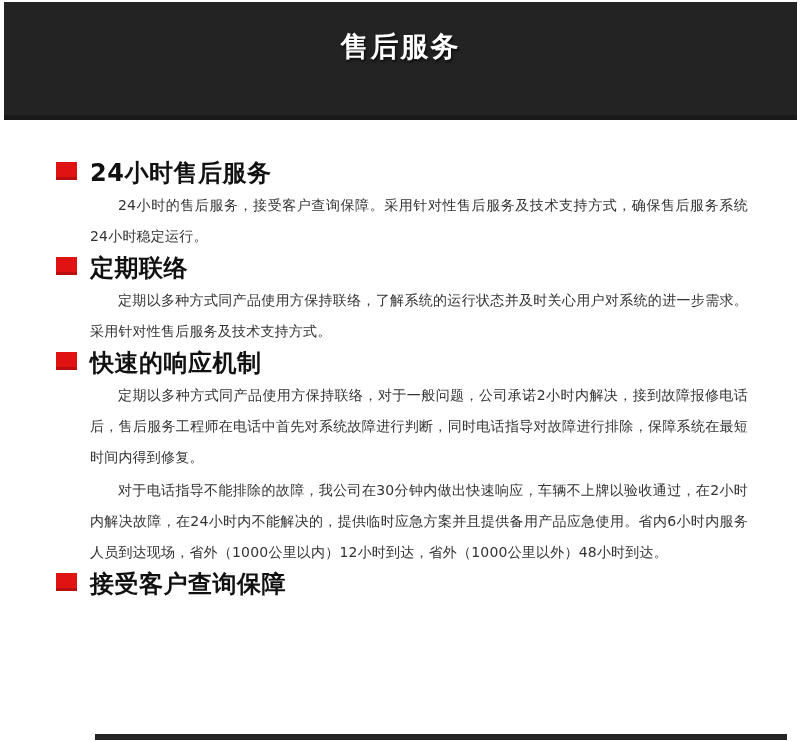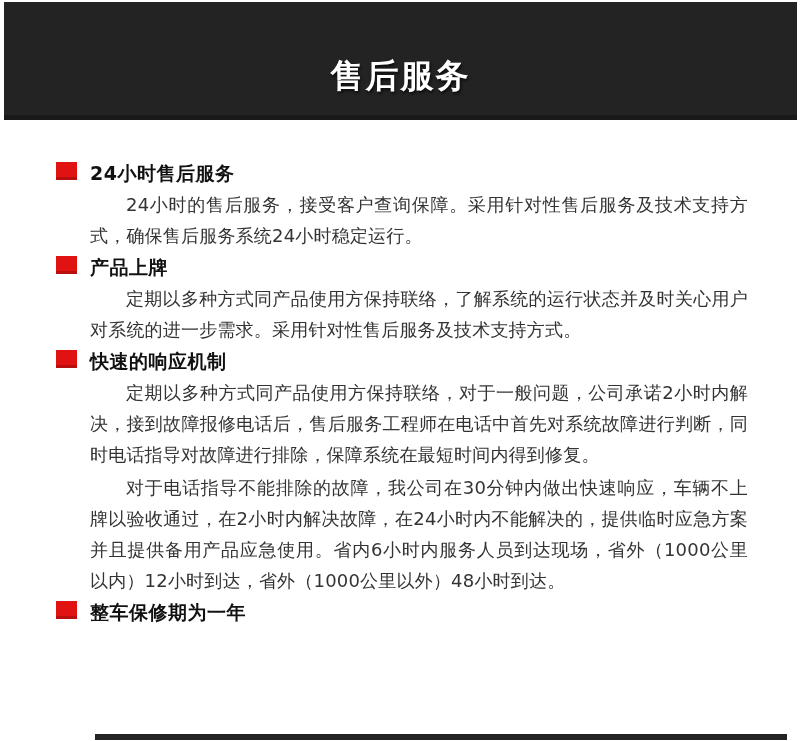--- a/index.html
+++ b/index.html
@@ -22,23 +22,23 @@
     left: 4px;
     right: 3px;
     height: 118px;
     background: #232323;
     border-bottom: 5px solid #191919;
     display: flex;
     justify-content: center;
     align-items: flex-start;
   }
   .banner-title {
-    margin-top: 52px;
+    margin-top: 26px;
     color: #ffffff;
-    font-size: 33px;
+    font-size: 28px;
     font-weight: bold;
     letter-spacing: 2px;
     text-shadow: 1px 2px 3px rgba(0,0,0,0.75);
     white-space: nowrap;
   }
   
   .content {
     position: absolute;
     top: 120px;
     left: 90px;
@@ -53,28 +53,28 @@
   .bullet {
     position: absolute;
     left: -34px;
     top: 1px;
     width: 21px;
     height: 18px;
     background: #e11212;
     border-bottom: 3px solid #b80e0e;
   }
   .section-heading {
-    font-size: 19px;
+    font-size: 24px;
     font-weight: bold;
     color: #111111;
     letter-spacing: 0.5px;
   }
   .para {
     margin-top: 2px;
-    font-size: 18px;
+    font-size: 14px;
     line-height: 31px;
     color: #333333;
     text-align: justify;
     text-indent: 2em;
     letter-spacing: 0.2px;
   }
   
   .bottom-bar {
     position: absolute;
     left: 95px;
@@ -99,38 +99,38 @@
       <div class="section-head">
         <span class="bullet"></span>
         <span class="section-heading">24小时售后服务</span>
       </div>
       <p class="para">24小时的售后服务，接受客户查询保障。采用针对性售后服务及技术支持方式，确保售后服务系统24小时稳定运行。</p>
     </div>
 
     <div class="section">
       <div class="section-head">
         <span class="bullet"></span>
-        <span class="section-heading">产品上牌</span>
+        <span class="section-heading">定期联络</span>
       </div>
       <p class="para">定期以多种方式同产品使用方保持联络，了解系统的运行状态并及时关心用户对系统的进一步需求。采用针对性售后服务及技术支持方式。</p>
     </div>
 
     <div class="section">
       <div class="section-head">
         <span class="bullet"></span>
         <span class="section-heading">快速的响应机制</span>
       </div>
       <p class="para">定期以多种方式同产品使用方保持联络，对于一般问题，公司承诺2小时内解决，接到故障报修电话后，售后服务工程师在电话中首先对系统故障进行判断，同时电话指导对故障进行排除，保障系统在最短时间内得到修复。</p>
       <p class="para">对于电话指导不能排除的故障，我公司在30分钟内做出快速响应，车辆不上牌以验收通过，在2小时内解决故障，在24小时内不能解决的，提供临时应急方案并且提供备用产品应急使用。省内6小时内服务人员到达现场，省外（1000公里以内）12小时到达，省外（1000公里以外）48小时到达。</p>
     </div>
 
     <div class="section">
       <div class="section-head">
         <span class="bullet"></span>
-        <span class="section-heading">整车保修期为一年</span>
+        <span class="section-heading">接受客户查询保障</span>
       </div>
     </div>
 
   </div>
 
   <div class="bottom-bar"></div>
 
 </div>
 
 </body></html>

